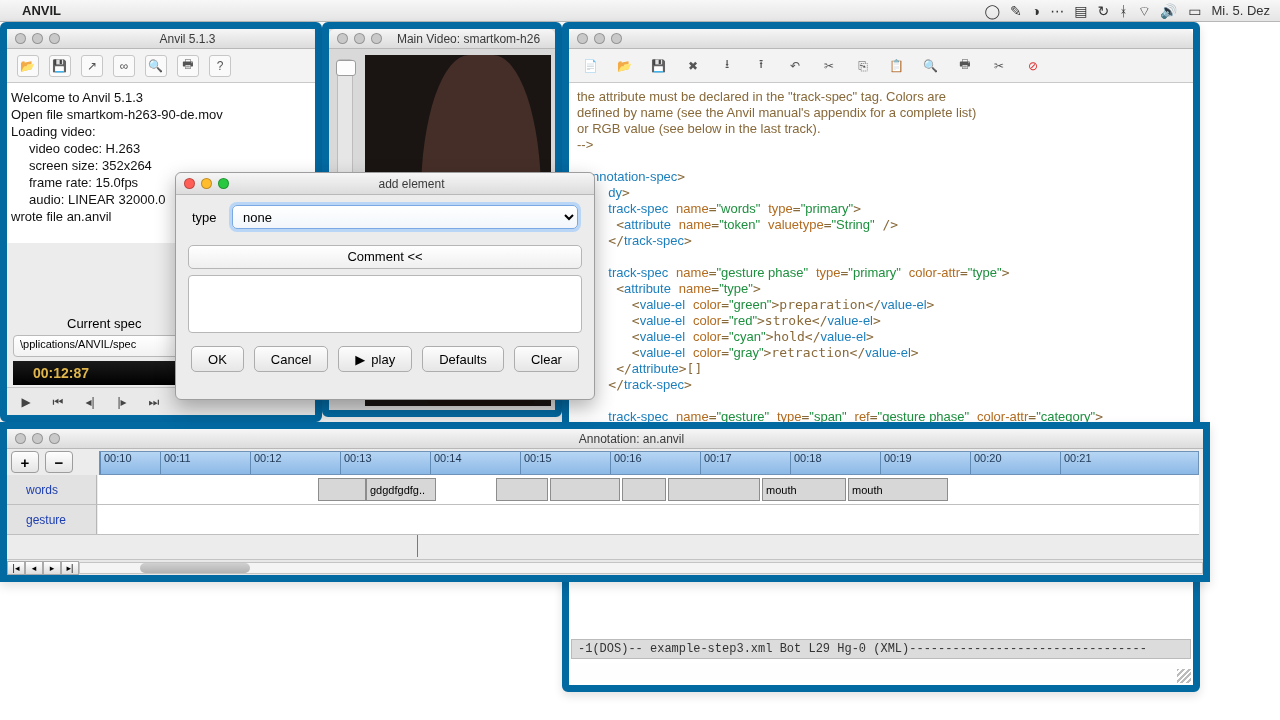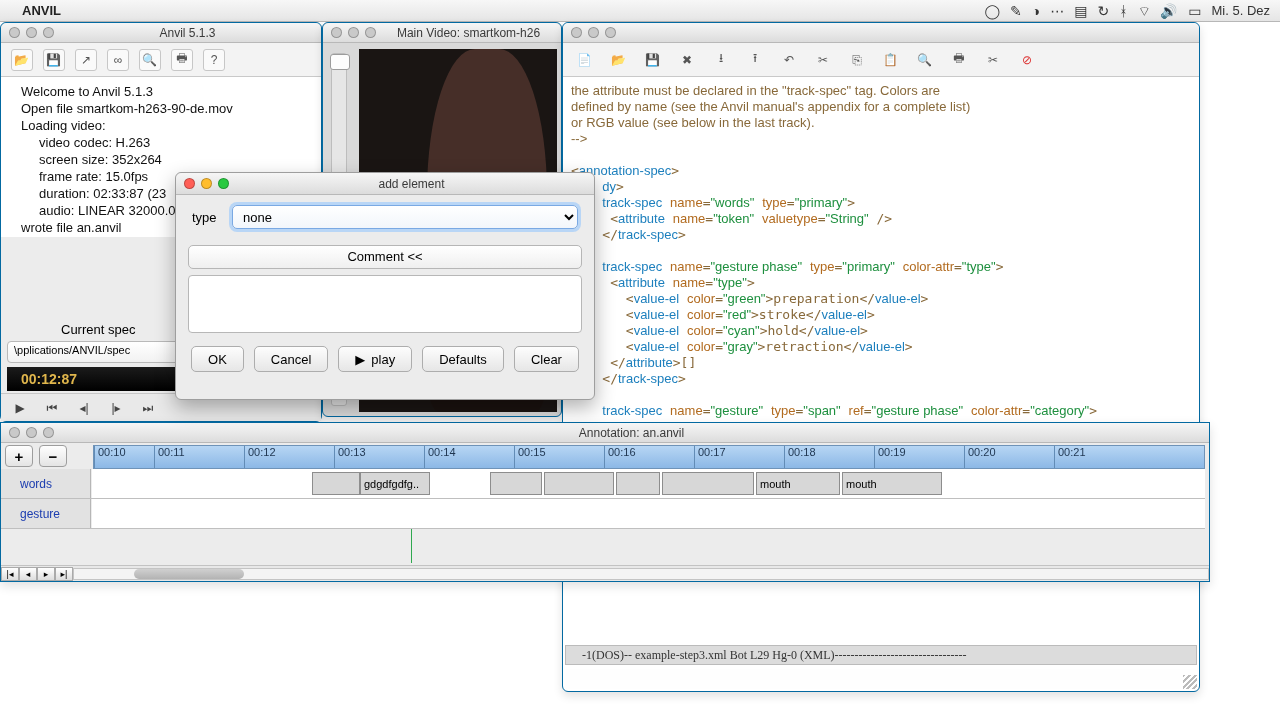--- a/index.html
+++ b/index.html
@@ -10,56 +10,56 @@
     position: absolute; top: 0; left: 0; right: 0; height: 22px;
     background: linear-gradient(#f7f7f7,#e5e5e5); border-bottom:1px solid #b7b7b7;
     display: flex; align-items: center; padding: 0 10px; font-size: 13px; font-weight: 600; color:#222;
   }
   .menubar .apple { font-size:15px; margin-right:12px; }
   .menubar .app  { font-weight:700; }
   .menubar .right { margin-left:auto; display:flex; align-items:center; gap:10px; color:#333; font-weight:400;}
   .menubar .right .ico { font-size:14px; }
 
   
-  .win { position:absolute; background:#ececec; border:1px solid #0369a1; border-radius:6px; box-shadow:0 4px 10px rgba(0,0,0,.12);}
+  .win { position:absolute; background:#ececec; border:7px solid #0369a1; border-radius:6px; box-shadow:0 4px 10px rgba(0,0,0,.12);}
   .titlebar { height:20px; display:flex; align-items:center; background:linear-gradient(#f6f6f6,#dcdcdc); border-bottom:1px solid #b8b8b8; border-radius:6px 6px 0 0;}
   .trafficlights { display:flex; gap:6px; padding-left:8px;}
   .tl { width:11px; height:11px; border-radius:50%; border:1px solid rgba(0,0,0,.25);}
   .tl.r{background:#ff5f57;} .tl.y{background:#ffbd2e;} .tl.g{background:#28c940;}
   .tl.dim{background:#c9c9c9;}
   .titlebar .t { flex:1; text-align:center; font-size:12px; color:#3a3a3a;}
 
   
   #anvil-main { left:0; top:22px; width:322px; height:400px;}
   #anvil-main .toolbar, #emacs-win .toolbar { height:34px; background:#f3f3f3; border-bottom:1px solid #c9c9c9; display:flex; align-items:center; gap:10px; padding:0 10px;}
   .tb-ico { width:22px; height:22px; display:flex; align-items:center; justify-content:center; border:1px solid #c7c7c7; background:#fafafa; border-radius:3px; color:#555;}
-  #anvil-main .log { padding:6px 20px; font-size:13px; line-height:17px; color:#111; background:#fff; height:160px;}
+  #anvil-main .log { padding:6px 4px; font-size:13px; line-height:17px; color:#111; background:#fff; height:160px;}
   #anvil-main .log .ind { padding-left:18px;}
   #anvil-main .speclabel { position:absolute; bottom:84px; left:60px; font-size:13px;}
   #anvil-main .specpath { position:absolute; bottom:58px; left:6px; right:6px; height:22px; border:1px solid #b9b9b9; border-radius:4px; padding:2px 6px; background:linear-gradient(#fff,#f2f2f2); font-size:11px;}
-  #anvil-main .timebar { position:absolute; bottom:30px; left:6px; right:6px; height:24px; background:linear-gradient(#1b1b1b,#000); display:flex; align-items:center; padding:0 14px; gap:20px;}
+  #anvil-main .timebar { position:absolute; bottom:30px; left:6px; right:6px; height:24px; background:linear-gradient(#1b1b1b,#000); display:flex; align-items:center; padding:0 20px; gap:20px;}
   #anvil-main .timebar .tc { color:#e0b64c; font-weight:700; font-size:14px;}
   #anvil-main .timebar .mod { color:#c33; font-size:13px; margin-left:auto;}
   #anvil-main .transport { position:absolute; bottom:0; left:0; right:0; height:28px; background:#e9e9e9; display:flex; align-items:center; gap:14px; padding:0 10px; border-top:1px solid #c7c7c7;}
   .ctrl { width:18px; height:18px; display:flex; align-items:center; justify-content:center; color:#444;}
 
   
   #video-win { left:322px; top:22px; width:240px; height:395px; background:#d9d9d9;}
   #video-win .frame { position:absolute; top:26px; left:36px; right:4px; bottom:4px; background:#1a1513;}
   #video-win .frame .sil { position:absolute; right:10px; top:0; bottom:0; width:120px;
     background: radial-gradient(circle at 60% 25%, #462e28 0 35%, #1a120f 55%); border-radius:40% 40% 10% 10%;}
   #video-win .slider { position:absolute; top:30px; left:8px; width:16px; bottom:10px; background:#e6e6e6; border:1px solid #bdbdbd; border-radius:3px;}
   #video-win .thumb { position:absolute; top:0; left:-2px; width:20px; height:16px; background:#fdfdfd; border:1px solid #9c9c9c; border-radius:3px;}
 
   
   #emacs-win { left:562px; top:22px; width:638px; height:670px; background:#fff;}
   #emacs-win .toolbar .tb-ico{border:none; background:transparent; width:24px;}
   #emacs-win .editor { padding:6px 8px; font-family:Menlo,Consolas,monospace; font-size:13px; line-height:16px; color:#88693a; white-space:pre;}
   .kw{color:#1c7fbd;} .attr{color:#b26b1f;} .str{color:#1d8f3e;} .cmt{color:#88693a;}
-  #emacs-win .modeline { position:absolute; bottom:26px; left:2px; right:2px; height:20px; background:#dcdcdc; border:1px solid #bbb; font-family:Liberation Serif, serif; font-size:12px; display:flex; align-items:center; padding:0 16px; color:#333;}
+  #emacs-win .modeline { position:absolute; bottom:26px; left:2px; right:2px; height:20px; background:#dcdcdc; border:1px solid #bbb; font-family:Liberation Mono, monospace; font-size:12px; display:flex; align-items:center; padding:0 6px; color:#333;}
   #emacs-win .minibuf { position:absolute; bottom:2px; left:2px; right:2px; height:20px; background:#fefefe;}
   #emacs-win .resize { position:absolute; right:2px; bottom:2px; width:14px; height:14px; background:repeating-linear-gradient(135deg,#bbb,#bbb 2px,transparent 2px,transparent 4px);}
 
   
   #anno-win { left:0; top:422px; width:1210px; height:160px; background:#ececec; border-radius:0;}
   #anno-win .titlebar{border-radius:0;}
   #anno-win .ruler { position:absolute; top:22px; left:92px; right:4px; height:24px;
     background:linear-gradient(#b7d6f4,#8cb8e6); border:1px solid #6f93b8; display:flex; font-size:11px; color:#1e3550;}
   #anno-win .ruler .majortick{flex:0 0 90px; border-left:1px solid #628cb6; padding-left:3px;}
   #anno-win .zoom { position:absolute; top:22px; left:4px; display:flex; gap:6px;}
@@ -126,21 +126,20 @@
     <div class="tb-ico">🖶</div>
     <div class="tb-ico">?</div>
   </div>
   <div class="log">
     <div>Welcome to Anvil 5.1.3</div>
     <div>Open file smartkom-h263-90-de.mov</div>
     <div>Loading video:</div>
     <div class="ind">video codec: H.263</div>
     <div class="ind">screen size: 352x264</div>
     <div class="ind">frame rate: 15.0fps</div>
-    <div class="ind">duration: 02:33:87 (23</div>
     <div class="ind">audio: LINEAR 32000.0</div>
     <div>wrote file an.anvil</div>
   </div>
   <div class="speclabel">Current spec</div>
   <div class="specpath">\pplications/ANVIL/spec</div>
   <div class="timebar">
     <span class="tc">00:12:87</span>
     <span class="mod">modif</span>
   </div>
   <div class="transport">

